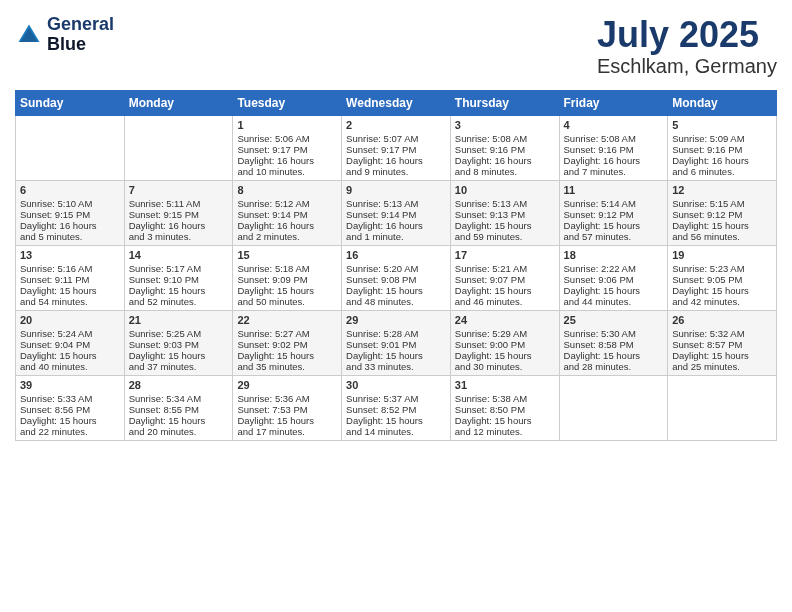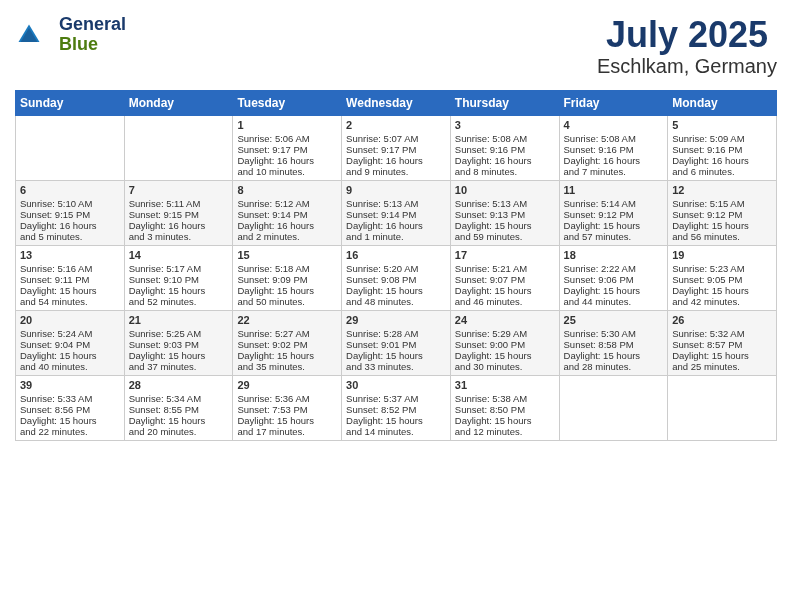--- a/index.html
+++ b/index.html
@@ -12,37 +12,37 @@
     }
     .header {
       display: flex;
       justify-content: space-between;
       align-items: flex-start;
       margin-bottom: 12px;
     }
     .logo {
       display: flex;
       align-items: center;
-      gap: 16px;
+      gap: 4px;
     }
     .logo-text {
       font-size: 18px;
       font-weight: bold;
       color: #1a3a6b;
       line-height: 1.1;
     }
     .logo-blue {
-      color: #4d7c0f;
+      color: #0f172a;
     }
     .logo-icon {
       width: 28px;
       height: 28px;
     }
     .title-block {
-      text-align: center;
+      text-align: left;
     }
     .month-title {
       font-size: 36px;
       font-weight: bold;
       color: #1a3a6b;
       line-height: 1.1;
     }
     .location-title {
       font-size: 20px;
       color: #333;

